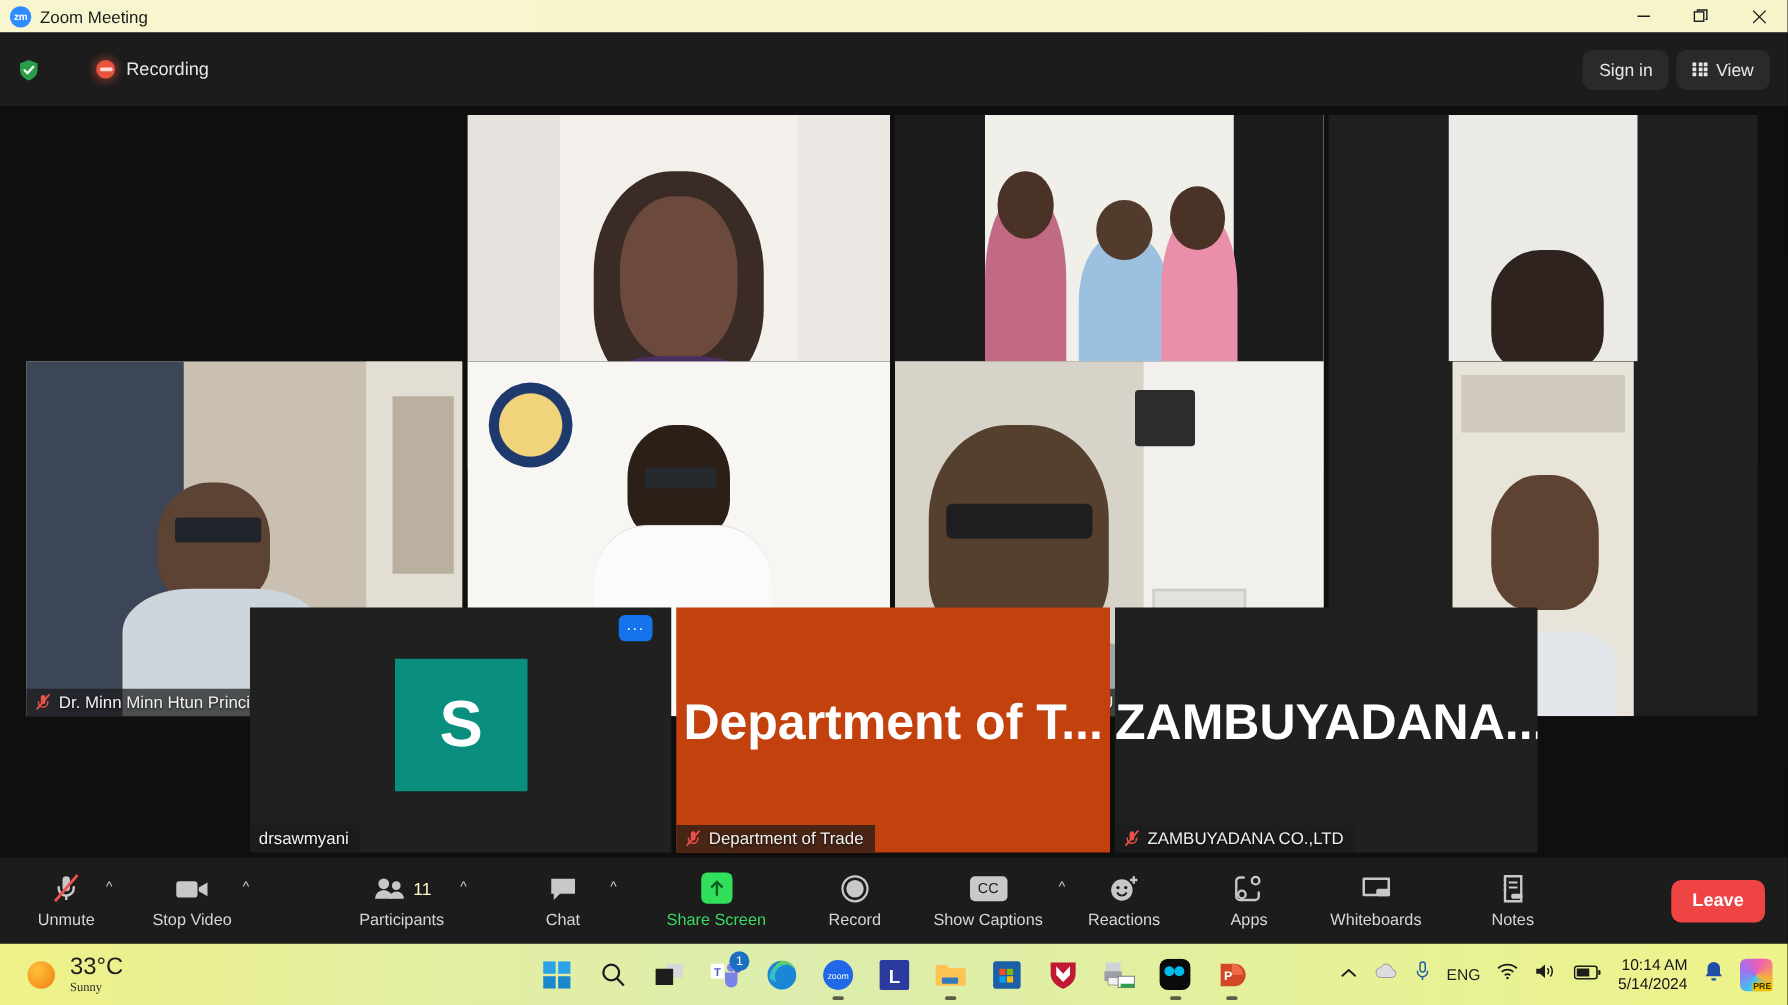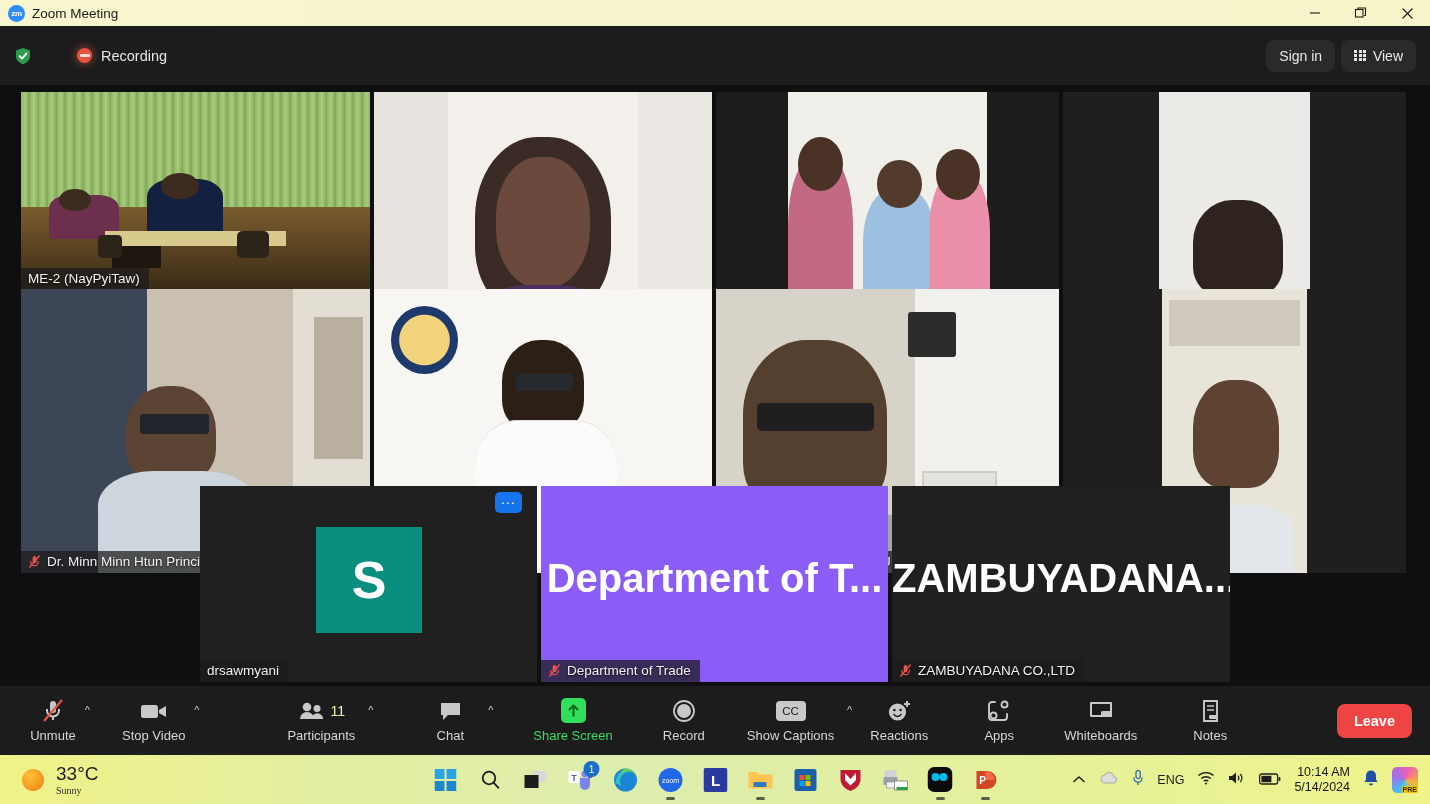--- a/index.html
+++ b/index.html
@@ -237,36 +237,20 @@
           <i></i>
           <i></i>
       </span>
       <span>View</span>
     </div>
   </div>
 </div>
 
 <div class="stage">
 
-  <div class="tile active-border" style="left:21px; top:7px; width:349px; height:198px;">
-    <div class="vid" style="background:repeating-linear-gradient(90deg,#8fb766 0px,#a8cc7c 4px,#7da356 9px);">
-      <div style="position:absolute;left:0;bottom:0;width:100%;height:42%;background:linear-gradient(#7a5c2e,#3a2a15);"></div>
-      <div style="position:absolute;left:8%;bottom:26%;width:20%;height:22%;background:#6d2f4e;border-radius:30% 30% 0 0;"></div>
-      <div style="position:absolute;left:36%;bottom:30%;width:22%;height:26%;background:#14203f;border-radius:34% 34% 0 0;"></div>
-      <div style="position:absolute;left:40%;bottom:46%;width:11%;height:13%;background:#3d2b20;border-radius:50%;"></div>
-      <div style="position:absolute;left:11%;bottom:40%;width:9%;height:11%;background:#3d2b20;border-radius:50%;"></div>
-      <div style="position:absolute;left:24%;bottom:22%;width:52%;height:8%;background:#d8c98c;"></div>
-      <div style="position:absolute;left:26%;bottom:11%;width:14%;height:11%;background:#1e1611;"></div>
-      <div style="position:absolute;left:62%;bottom:16%;width:9%;height:14%;background:#2d2419;border-radius:18%;"></div>
-      <div style="position:absolute;left:22%;bottom:16%;width:7%;height:12%;background:#2d2419;border-radius:18%;"></div>
-    </div>
-    <div class="namebar">
-      <span>ME-2 (NayPyiTaw)</span>
-    </div>
-  </div>
 
   <div class="tile" style="left:374px; top:7px; width:338px; height:284px;">
     <div class="vid" style="background:#f3f0ec;">
       <div style="position:absolute;left:0;top:0;width:22%;height:100%;background:#e6e2dd;"></div>
       <div style="position:absolute;left:78%;top:0;width:22%;height:100%;background:#ebe7e2;"></div>
       <div style="position:absolute;left:30%;top:16%;width:40%;height:62%;background:#3b2b26;border-radius:46% 46% 38% 38%;"></div>
       <div style="position:absolute;left:36%;top:23%;width:28%;height:46%;background:#6b4a3d;border-radius:45%;"></div>
       <div style="position:absolute;left:28%;top:68%;width:44%;height:34%;background:#4a2f63;border-radius:40% 40% 0 0;"></div>
     </div>
     <div class="namebar">
@@ -391,21 +375,21 @@
   </div>
 
   <div class="tile" style="left:200px; top:401px; width:337px; height:196px; background:#202020;">
     <div class="avatar-sq" style="left:116px; top:41px; width:106px; height:106px;">S</div>
     <div class="more-btn" style="right:15px; top:6px;">...</div>
     <div class="namebar">
       <span>drsawmyani</span>
     </div>
   </div>
 
-  <div class="tile" style="left:541px; top:401px; width:347px; height:196px; background:#8b5cf6;">
+  <div class="tile" style="left:541px; top:401px; width:347px; height:196px; background:#c2410c;">
     <div class="bigname" style="top:70px;">Department of T...</div>
     <div class="namebar">
       <svg class="mutemic" viewBox="0 0 14 16">
         <path d="M7 2 a2 2 0 0 1 2 2 v4 a2 2 0 0 1 -4 0 V4 a2 2 0 0 1 2 -2z" fill="#e8524a"></path>
         <path d="M3 7.5 v1 a4 4 0 0 0 8 0 v-1" fill="none" stroke="#e8524a" stroke-width="1.3"></path>
         <line x1="1.5" y1="14.5" x2="12.5" y2="1.5" stroke="#e8524a" stroke-width="1.5"></line>
       </svg>
       <span>Department of Trade</span>
     </div>
   </div>

